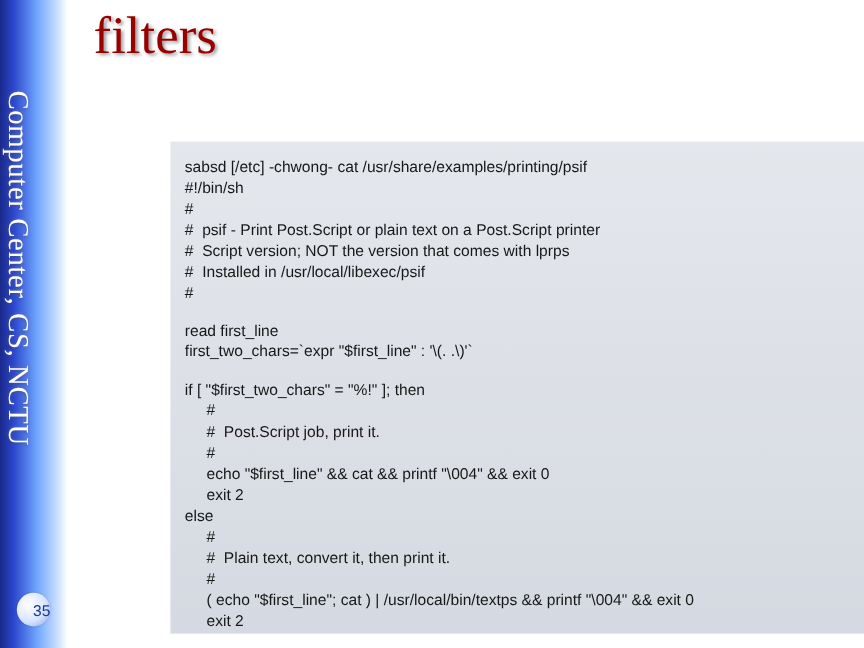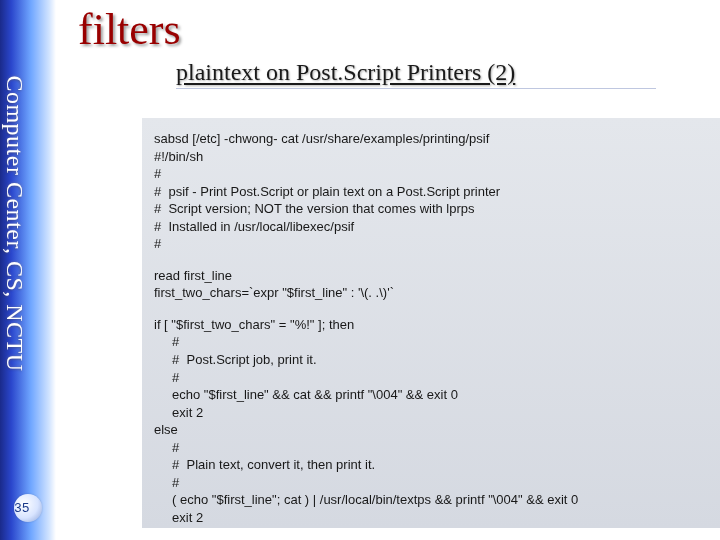--- a/index.html
+++ b/index.html
@@ -35,24 +35,24 @@
     position: absolute;
     left: 14px;
     bottom: 18px;
     width: 28px;
     height: 28px;
     border-radius: 50%;
     background: radial-gradient(circle at 35% 35%, #ffffff, #d8e4ff 55%, #8aa2d8 100%);
     box-shadow: 0 0 2px rgba(0,0,0,.2);
     display: flex;
     align-items: center;
-    justify-content: flex-start;
+    justify-content: flex-end;
     font-size: 13px;
     color: #1a3a8a;
-    font-family: Liberation Mono, monospace;
+    font-family: Liberation Sans, sans-serif;
     margin-top: 20px;
   }
   .content {
     position: absolute;
     left: 56px; top: 0; right: 0; bottom: 0;
   }
   .title {
     font-family: Georgia, 'Times New Roman', serif;
     font-size: 44px;
     color: #990000;
@@ -106,24 +106,20 @@
 
   <div class="left-bar">
     <div class="vertical-label">Computer Center, CS, NCTU</div>
     <div class="page-badge">
       <span>35</span>
     </div>
   </div>
 
   <div class="content">
     <h1 class="title">filters</h1>
-    <div class="subtitle-wrap">
-      <span class="subtitle">plaintext on Post.Script Printers (2)</span>
-      <div class="subtitle-rule"></div>
-    </div>
 
     <div class="code-box">
       <pre class="block">sabsd [/etc] -chwong- cat /usr/share/examples/printing/psif
 #!/bin/sh
 #
 #  psif - Print Post.Script or plain text on a Post.Script printer
 #  Script version; NOT the version that comes with lprps
 #  Installed in /usr/local/libexec/psif
 #</pre>
       <pre class="block">read first_line

